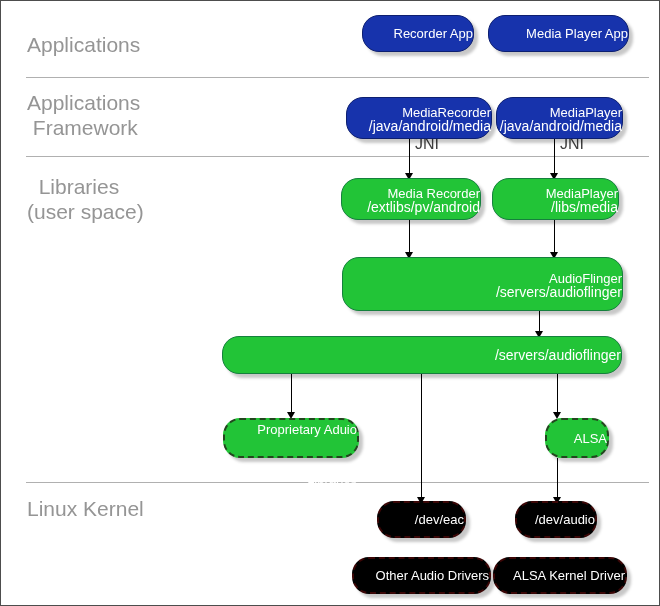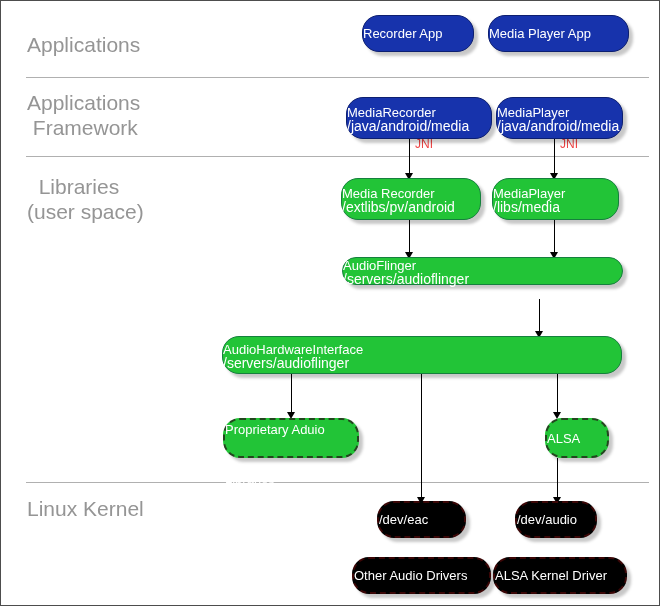--- a/index.html
+++ b/index.html
@@ -43,33 +43,33 @@
   .arrowhead {
     position: absolute;
     width: 0;
     height: 0;
     border-left: 4px solid transparent;
     border-right: 4px solid transparent;
     border-top: 7px solid #000000;
   }
   .jni-label {
     position: absolute;
-    color: #ef4444;
-    font-size: 12px;
+    color: #404040;
+    font-size: 16px;
     line-height: 14px;
     white-space: nowrap;
   }
   
   .node {
     position: absolute;
     box-sizing: border-box;
     border-radius: 17px;
     display: flex;
     flex-direction: column;
-    align-items: flex-start;
+    align-items: flex-end;
     justify-content: center;
     text-align: center;
     color: #ffffff;
     box-shadow: 4px 4px 3px rgba(0,0,0,0.22);
   }
   .node .title {
     font-size: 13px;
     line-height: 15px;
     white-space: nowrap;
   }
@@ -159,27 +159,26 @@
 
   <div class="node green" style="left:340px; top:177px; width:140px; height:42px;">
     <span class="title">Media Recorder</span>
     <span class="sub">/extlibs/pv/android</span>
   </div>
   <div class="node green" style="left:491px; top:177px; width:127px; height:42px;">
     <span class="title">MediaPlayer</span>
     <span class="sub">/libs/media</span>
   </div>
 
-  <div class="node green" style="left:341px; top:256px; width:281px; height:28px;">
+  <div class="node green" style="left:341px; top:256px; width:281px; height:54px;">
     <span class="title">AudioFlinger</span>
     <span class="sub">/servers/audioflinger</span>
   </div>
 
   <div class="node green" style="left:221px; top:335px; width:400px; height:38px;">
-    <span class="title">AudioHardwareInterface</span>
     <span class="sub">/servers/audioflinger</span>
   </div>
 
   <div class="node green-dashed two-line" style="left:222px; top:417px; width:136px; height:40px;">
     <span class="title">Proprietary Aduio</span>
     <span class="title">Libraries</span>
   </div>
 
   <div class="node green-dashed" style="left:524px; top:417px; width:64px; height:40px;margin-left:20px;">
     <span class="title">ALSA</span>

